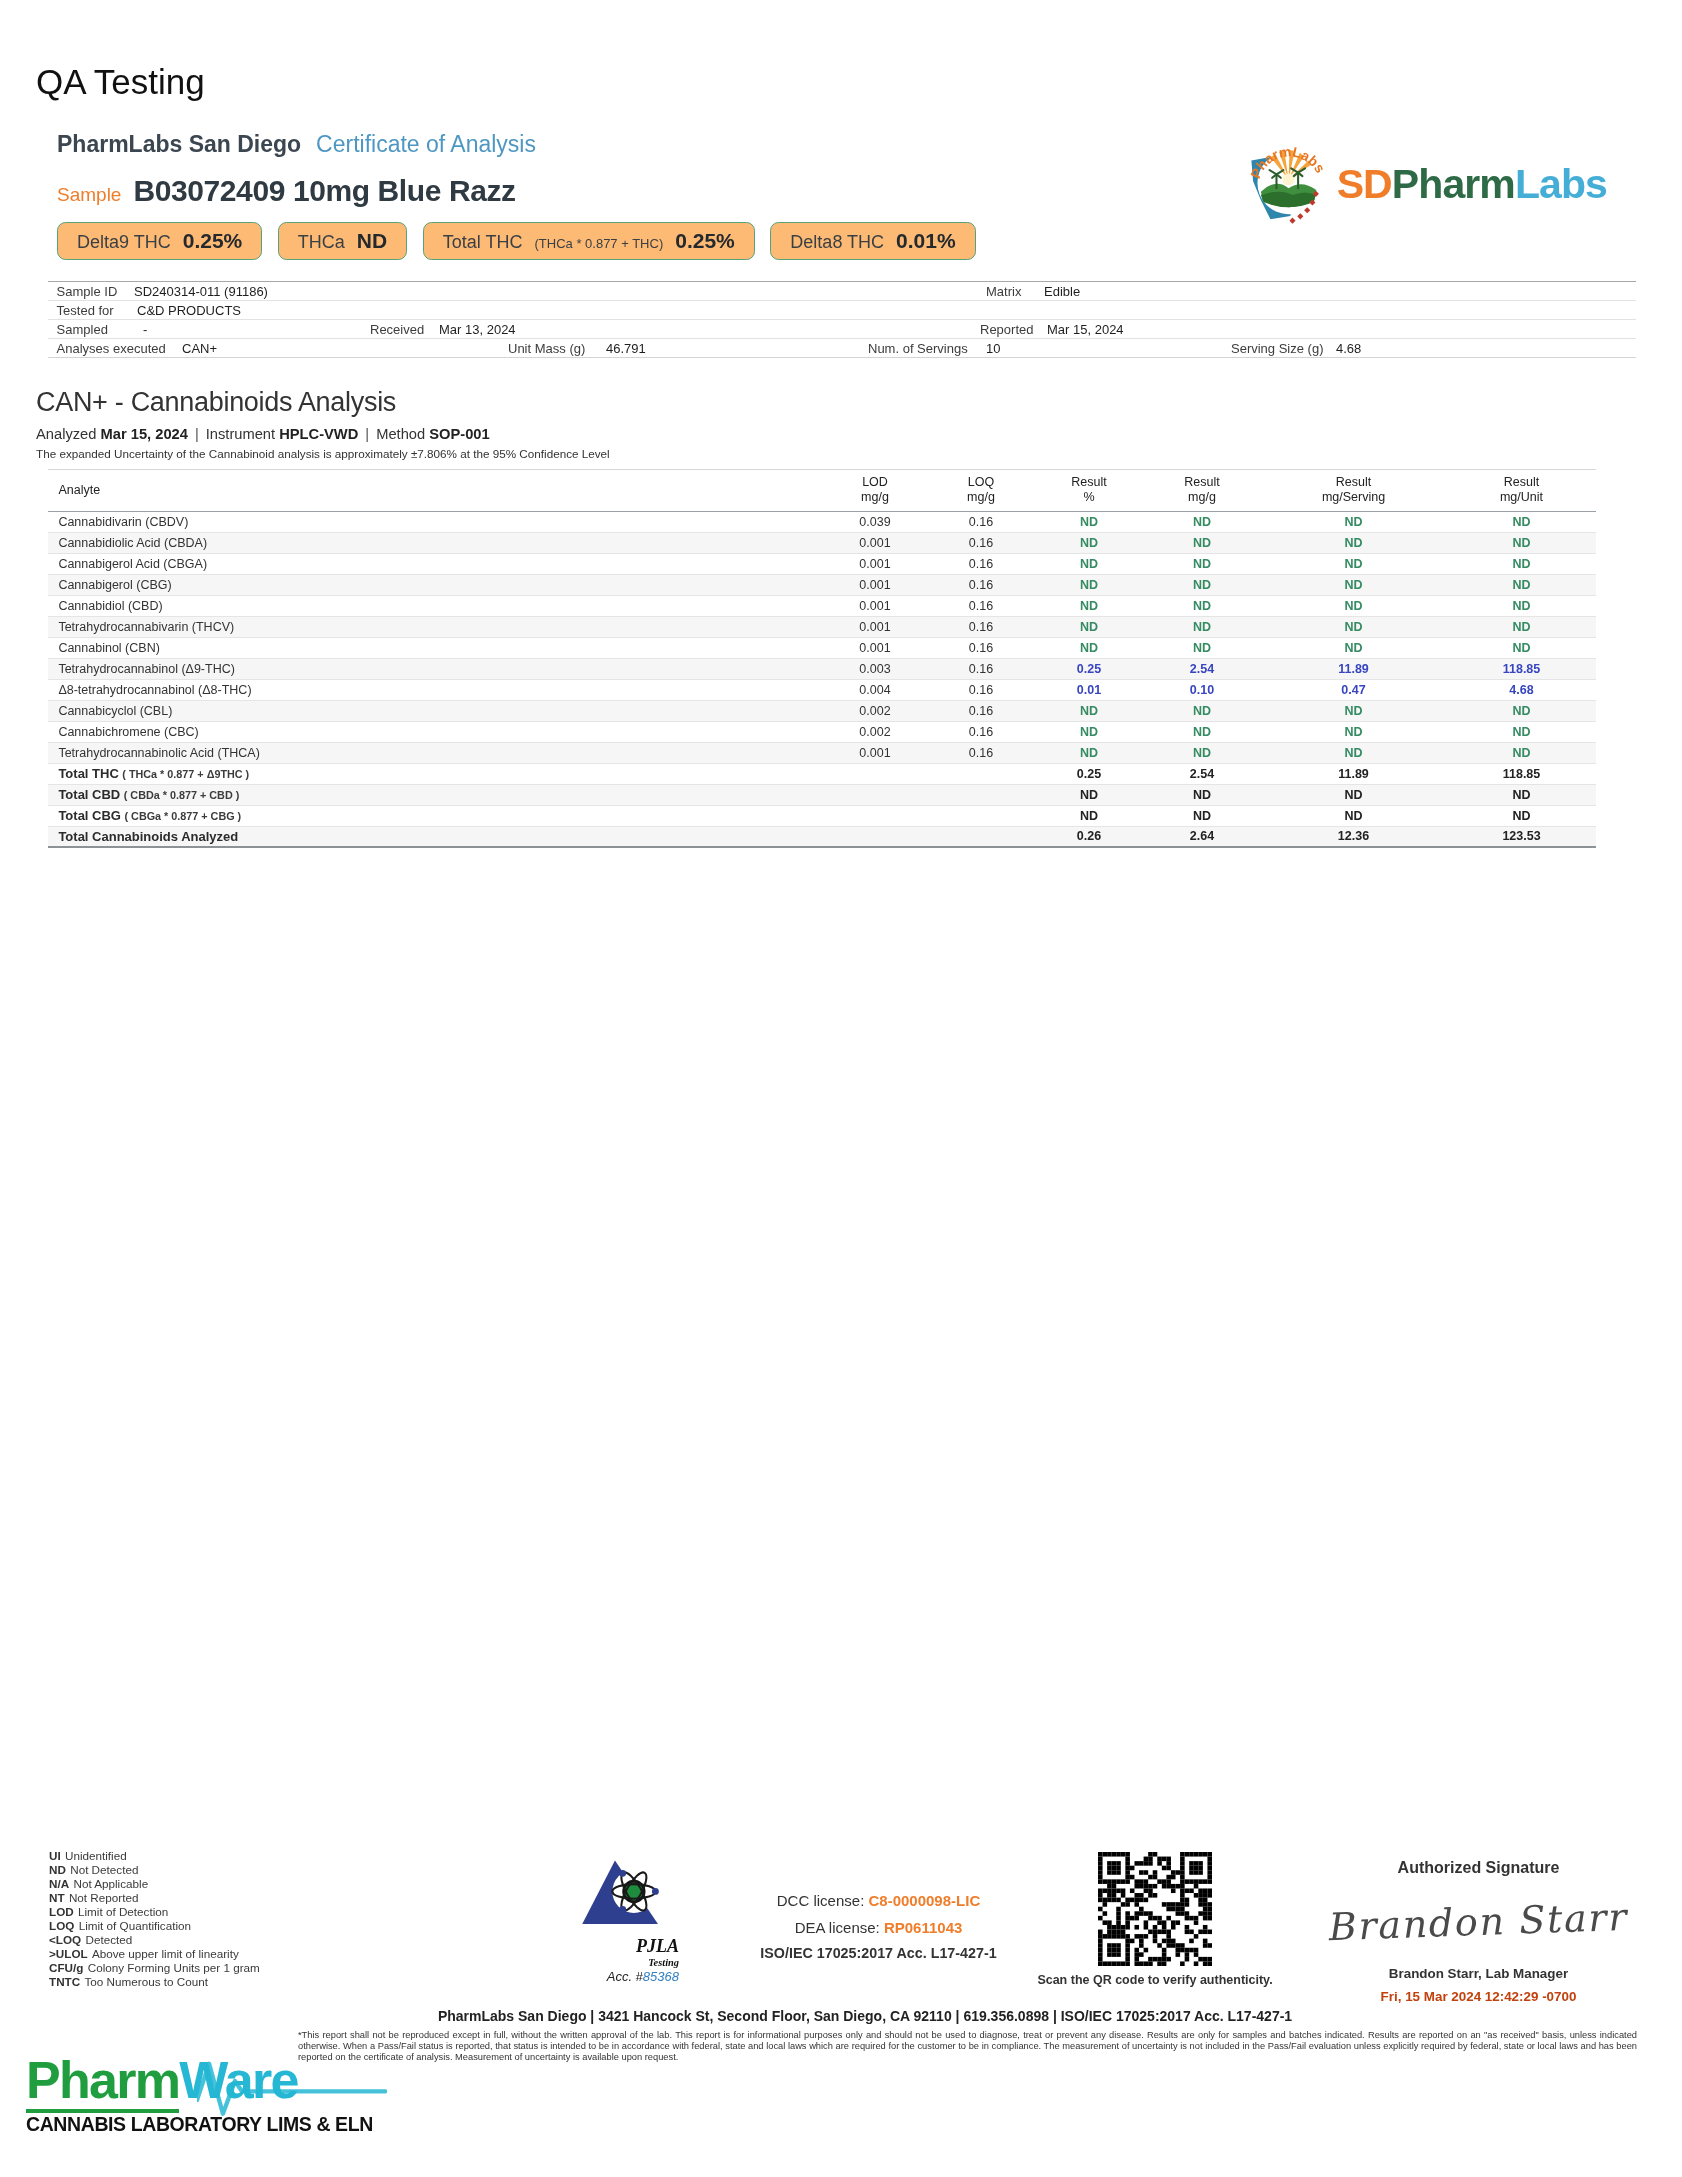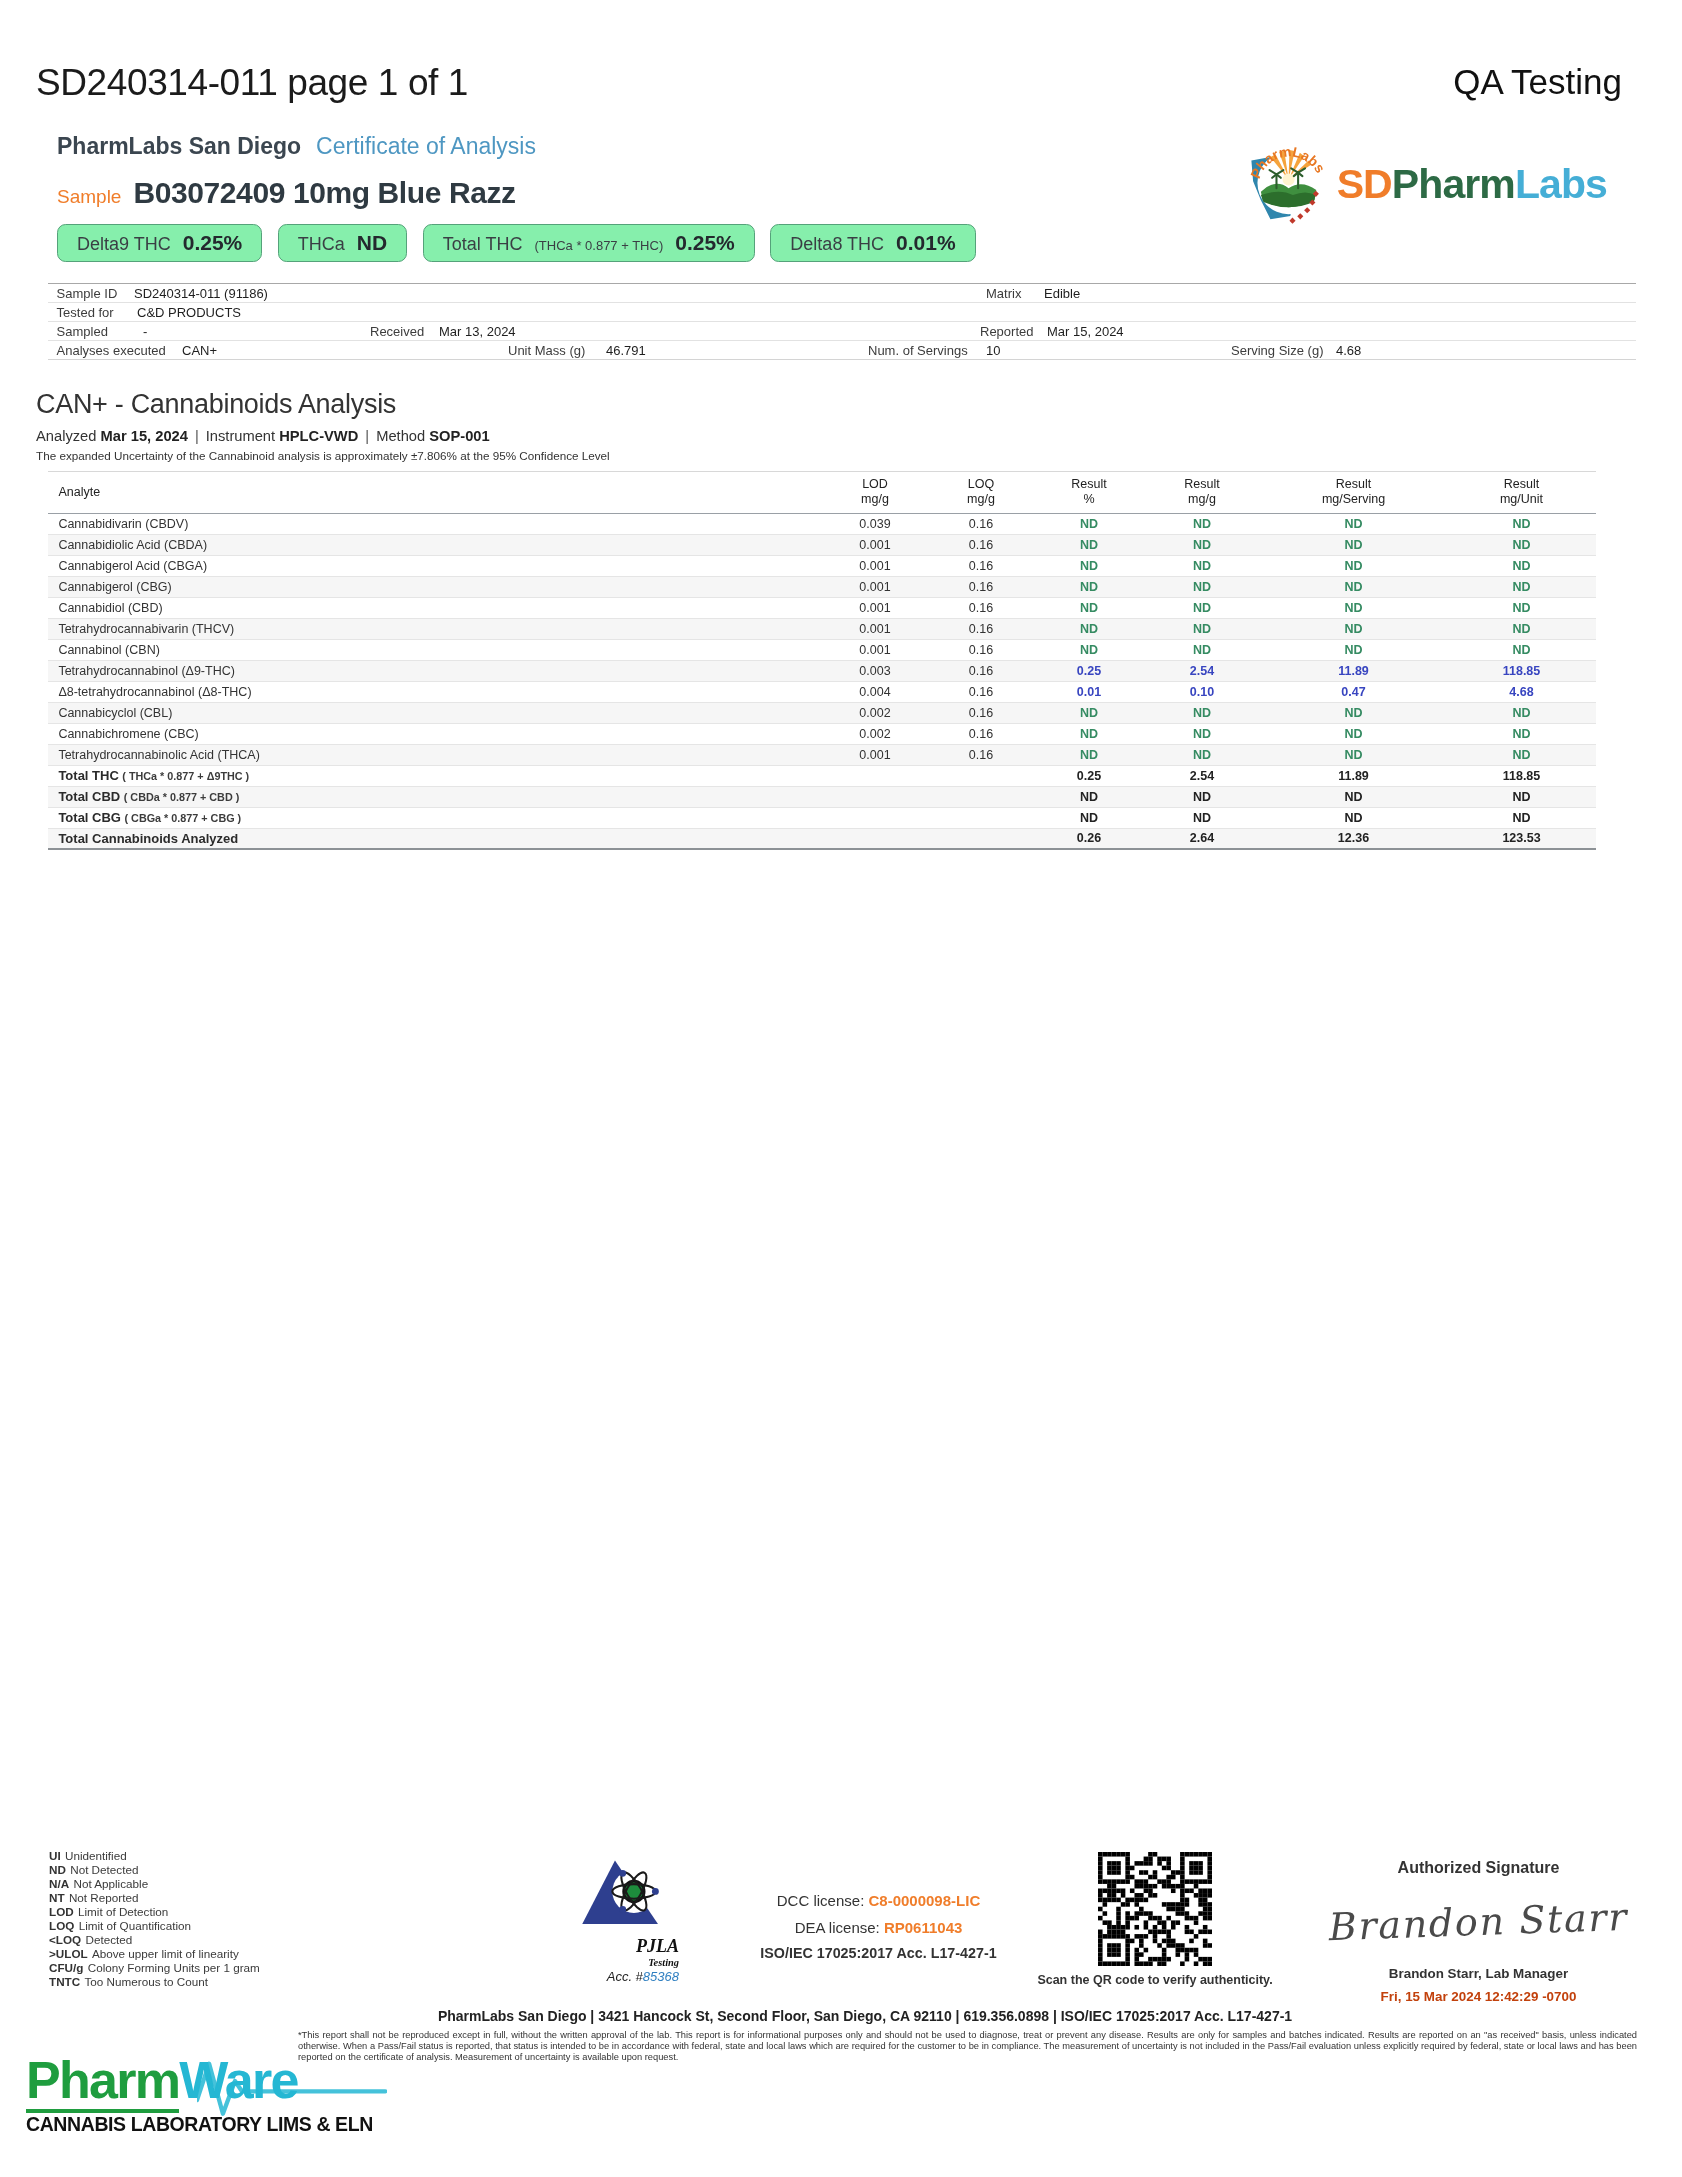--- a/index.html
+++ b/index.html
@@ -18,21 +18,21 @@
   .sample-line { margin:15.6px 0 0 57px; display:flex; align-items:baseline; }
   .sample-label { color:#f07d2a; font-size:19px; font-weight:500; margin-right:12px; }
   .sample-name  { color:#2f3a42; font-size:30px; font-weight:700; letter-spacing:-0.4px; }
   
   .logo-row { position:absolute; top:138px; right:76px; display:flex; align-items:center; }
   .wordmark { font-size:41px; font-weight:700; letter-spacing:-0.9px; margin-left:5.2px; }
   .wm-sd { color:#f07d2a; } .wm-pharm { color:#2d6a45; } .wm-labs { color:#45aed6; }
   
   .badges { display:flex; gap:15.6px; margin:14px 0 0 57px; }
   .badge {
-    background:#86efac; border:1.7px solid #55a27a; border-radius:8.6px;
+    background:#fdba74; border:1.7px solid #55a27a; border-radius:8.6px;
     padding:6px 19px; display:flex; align-items:baseline; gap:12px;
   }
   .badge-label { font-size:18px; color:#3a3f44; }
   .badge-formula { font-size:13px; color:#3a3f44; }
   .badge-value { font-size:21px; font-weight:700; color:#24292e; }
   
   .info-table { position:relative; margin:21px 48px 0 48px; width:1588px; border-top:1.7px solid #a8a8a8; }
   .info-row { position:relative; height:19px; border-bottom:1.7px solid #e2e2e2; font-size:13px; }
   .info-row:last-child { border-bottom:1.7px solid #d4d4d4; }
   .info-row span { position:absolute; top:2.6px; white-space:nowrap; }
@@ -108,21 +108,20 @@
              font-size:14px; font-weight:700; color:#222; }
   .disclaimer { position:absolute; left:298px; top:223px; width:1339px; font-size:9.3px;
                 line-height:11px; color:#333; text-align:justify; }
 </style>
 </head>
 <body>
 
 <div class="page" data-name="coa-document">
 
   <div class="top-row" data-name="header">
-    <div class="doc-title" data-name="page-title">SD240314-011 page 1 of 1</div>
     <div class="qa-label" data-name="qa-testing-label">QA Testing</div>
   </div>
 
   <div class="logo-row" data-name="sdpharmlabs-logo">
     <span data-name="pharmlabs-emblem-icon">
       <svg width="90" height="90" viewBox="0 0 104 104">
         <path d="M12,26 L40,21 L43,50 L60,72 L57,90 L34,94 L23,72 L14,50 Z" fill="#2f86ad"></path>
         <circle cx="55" cy="52" r="36" fill="#ffffff"></circle>
         <g>
           <polygon points="55,48 34,22 40,19" fill="#f5a33c"></polygon>

